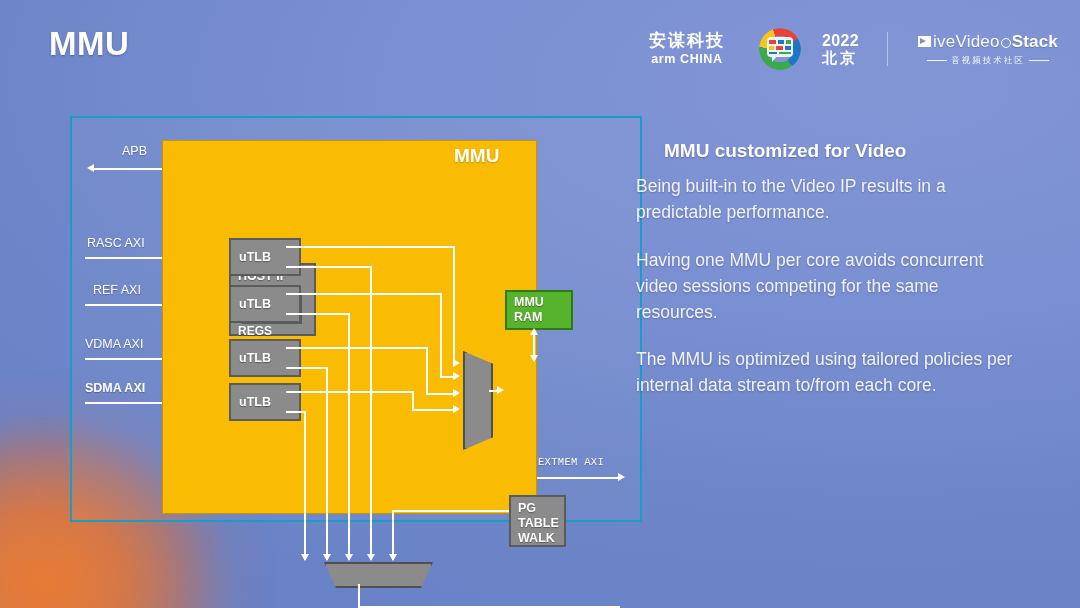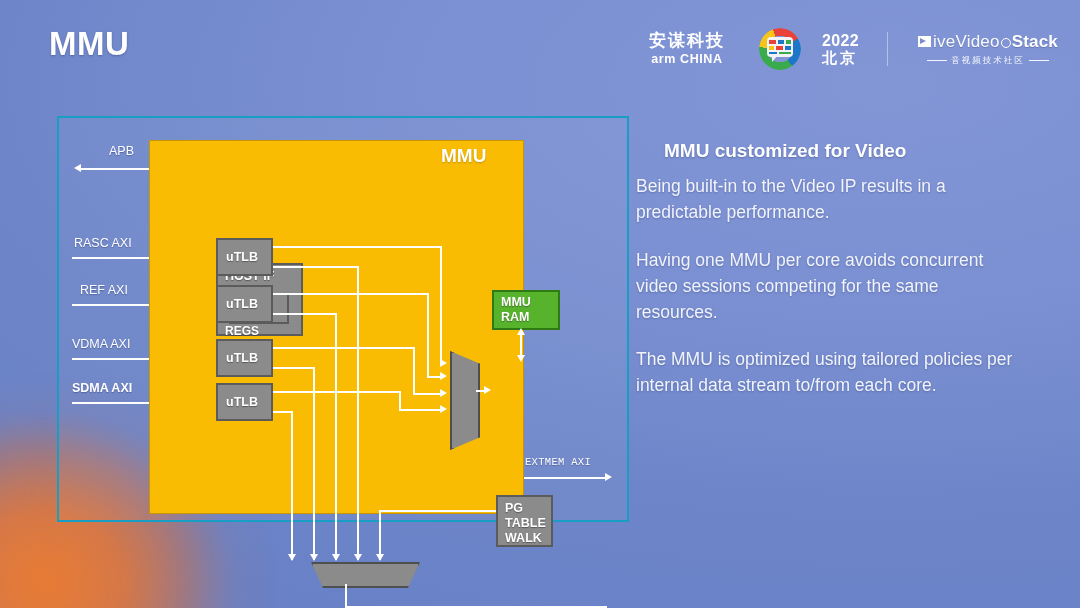--- a/index.html
+++ b/index.html
@@ -81,40 +81,40 @@
      border-left:6px solid #7b8fd0;border-top:3.5px solid transparent;border-bottom:3.5px solid transparent;}
   .logo-lvs .thin{font-weight:400;opacity:.96;}
   .logo-lvs .bold{font-weight:bold;}
   .logo-lvs .dot{display:inline-block;width:8px;height:8px;border:1.6px solid #fff;border-radius:50%;
      margin:0 1px 0 1px;position:relative;top:1px;}
   .logo-lvs .sub{display:flex;align-items:center;gap:4px;margin-top:3px;opacity:.92;}
   .logo-lvs .sub .ln{width:20px;height:1px;background:#fff;}
   .logo-lvs .sub .tx{font-size:8.5px;letter-spacing:2px;font-family:"DejaVu Sans",sans-serif;}
 
   
-  #frame{position:absolute;left:57px;top:116px;width:572px;height:406px;
+  #frame{position:absolute;left:70px;top:116px;width:572px;height:406px;
     border:2px solid #189ec4;box-sizing:border-box;background:rgba(255,255,255,.035);}
   #orange{position:absolute;left:90px;top:22px;width:375px;height:374px;
     background:#fabc03;border:1px solid #c79502;box-sizing:border-box;}
 
   .mmu-label{position:absolute;left:382px;top:27px;font-size:19px;font-weight:bold;color:#fff;
     text-shadow:0 1px 2px rgba(90,70,10,.35);}
 
   .box{position:absolute;background:#8b8b8b;border:2px solid #5b5b5b;box-sizing:border-box;
     color:#fff;font-weight:bold;}
   .box .lbl{position:absolute;left:7px;top:4px;font-size:12.5px;line-height:1.15;
     text-shadow:0 1px 1px rgba(40,40,40,.5);white-space:normal;}
 
   .box-host{left:157px;top:145px;width:87px;height:73px;}
   .host-inner{position:absolute;left:11px;top:28px;width:60px;height:31px;
     background:#8b8b8b;border:2px solid #5b5b5b;box-sizing:border-box;}
   .host-regs{position:absolute;left:7px;top:60px;width:40px;font-size:12px;line-height:1.15;
     color:#fff;font-weight:bold;text-shadow:0 1px 1px rgba(40,40,40,.5);}
 
-  .box-utlb{width:57px;height:38px;}
+  .box-utlb{width:72px;height:38px;}
   .box-utlb .lbl{left:8px;top:10px;font-size:12.5px;}
 
   .box-ram{left:433px;top:172px;width:68px;height:40px;background:#57b32c;border:2px solid #2e7a14;}
   .box-ram .lbl{left:7px;top:3px;font-size:12.5px;line-height:1.18;}
 
   .box-mtlb{left:433px;top:242px;width:62px;height:62px;}
   .box-mtlb .lbl{left:8px;top:8px;}
 
   .box-pgt{left:437px;top:377px;width:57px;height:52px;}
   .box-pgt .lbl{left:7px;top:4px;line-height:1.18;width:46px;}

